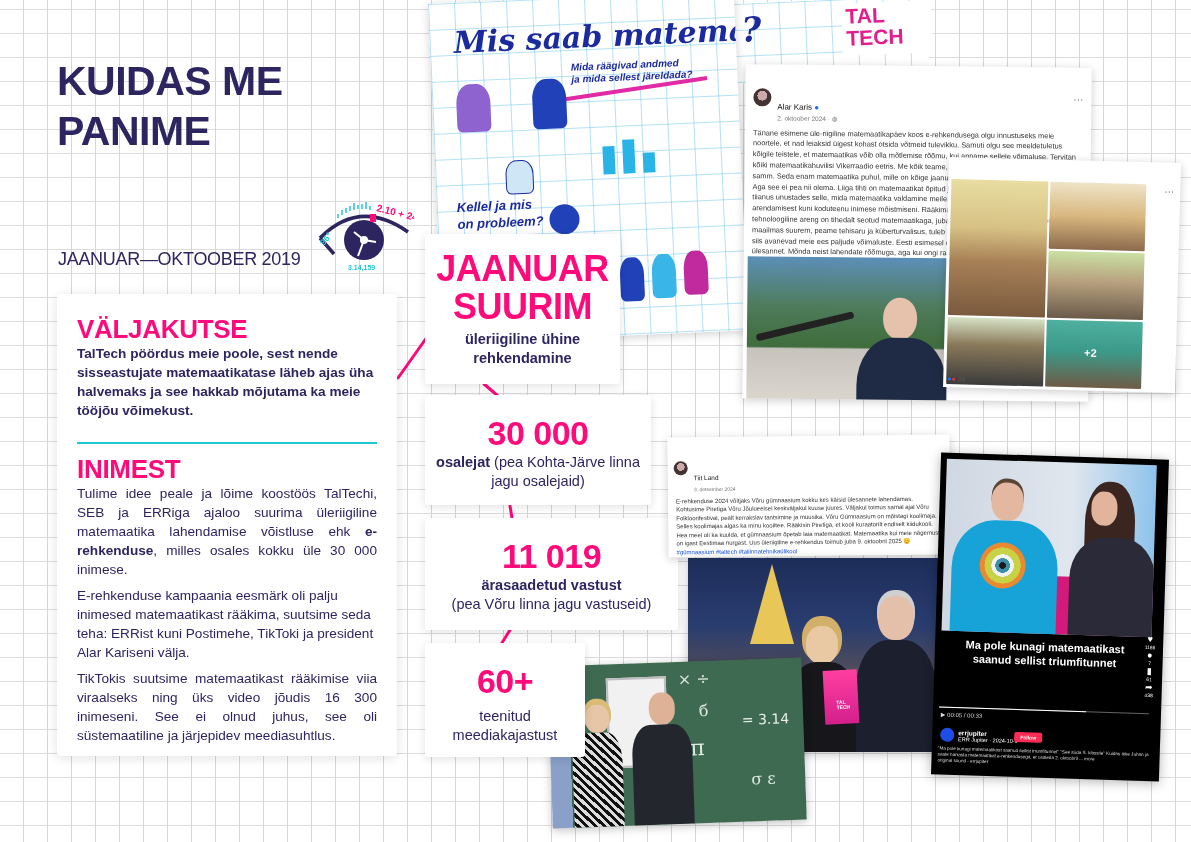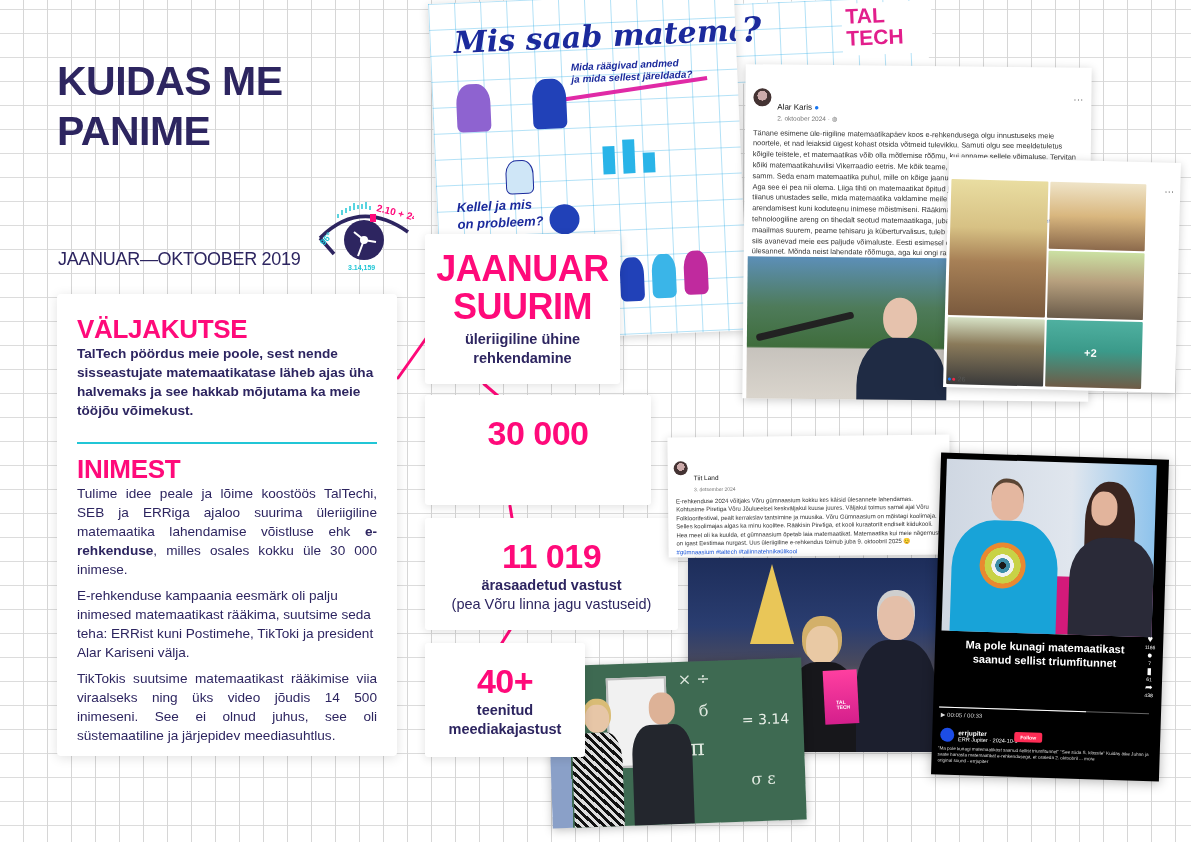--- a/index.html
+++ b/index.html
@@ -65,21 +65,21 @@
 
   .stat1 { left: 425px; top: 234px; width: 195px; height: 150px; padding-top: 16px; }
   .stat1 .num { font-size: 36px; line-height: 38px; }
   .stat1 .lbl { font-weight: bold; margin-top: 4px; }
   .stat2 { left: 425px; top: 395px; width: 226px; height: 110px; padding-top: 18px; }
   .stat2 .num { font-size: 34px; line-height: 40px; }
   .stat3 { left: 425px; top: 518px; width: 253px; height: 112px; padding-top: 18px; }
   .stat3 .num { font-size: 34px; line-height: 40px; }
   .stat4 { left: 425px; top: 643px; width: 160px; height: 114px; padding-top: 18px; }
   .stat4 .num { font-size: 34px; line-height: 40px; }
-  .stat4 .lbl { font-weight: bold; }
+  .stat4 .lbl { font-weight: normal; margin-top: 6px; }
 
   
   .connector { left: 0; top: 0; width: 1191px; height: 842px; pointer-events: none; }
 
   
   .sketch {
     left: 428px; top: 4px; width: 300px; height: 340px;
     background: #fff;
     transform: rotate(-2.5deg); transform-origin: top left;
     box-shadow: 0 2px 10px rgba(0,0,0,0.18);
@@ -296,21 +296,21 @@
 
 <div class="abs left-card">
   <h2>VÄLJAKUTSE</h2>
   <p class="bold">TalTech pöördus meie poole, sest nende sisseastujate matemaatikatase läheb ajas üha halvemaks ja see hakkab mõjutama ka meie tööjõu võimekust.</p>
   <div class="divider"></div>
   <h2>INIMEST</h2>
   <p class="just"><span>Tulime idee peale ja lõime koostöös TalTechi, SEB ja ERRiga ajaloo suurima üleriigiline matemaatika lahendamise võistluse ehk </span><b>e-rehkenduse</b><span>, milles osales kokku üle 30 000 inimese.</span></p>
   <div class="gap"></div>
   <p>E-rehkenduse kampaania eesmärk oli palju inimesed matemaatikast rääkima, suutsime seda teha: ERRist kuni Postimehe, TikToki ja president Alar Kariseni välja.</p>
   <div class="gap"></div>
-  <p class="just">TikTokis suutsime matemaatikast rääkimise viia viraalseks ning üks video jõudis 14 500 inimeseni. See ei olnud juhus, see oli süstemaatiline ja järjepidev meediasuhtlus.</p>
+  <p class="just">TikTokis suutsime matemaatikast rääkimise viia viraalseks ning üks video jõudis 16 300 inimeseni. See ei olnud juhus, see oli süstemaatiline ja järjepidev meediasuhtlus.</p>
 </div>
 
 <div class="abs sketch-right">
   <div class="qmark">?</div>
 </div>
 <div class="abs sketch-logo">
   <span>TAL</span>
   <span>TECH</span>
 </div>
 <div class="abs sketch sketch-wide">
@@ -334,20 +334,21 @@
 </div>
 
 <div class="abs stat stat1">
   <div class="num">JAANUAR</div>
   <div class="num">SUURIM</div>
   <div class="lbl" style="padding:0 24px;">üleriigiline ühine rehkendamine</div>
 </div>
 
 <div class="abs stat stat2">
   <div class="num">30 000</div>
+  <div class="lbl" style="padding:0 10px;"><b>osalejat</b><span> (pea Kohta-Järve linna jagu osalejaid)</span></div>
 </div>
 
 <div class="abs stat stat3">
   <div class="num">11 019</div>
   <div class="lbl"><b>ärasaadetud vastust</b><br><span>(pea Võru linna jagu vastuseid)</span></div>
 </div>
 
 <div class="abs fb fb-karis">
   <div class="hdr">
     <div class="avatar"></div>
@@ -429,21 +430,21 @@
       <div class="h"></div>
       <div class="b"></div>
     </div>
   <div class="tv-man">
       <div class="h"></div>
       <div class="b"></div>
     </div>
 </div>
 
 <div class="abs stat stat4">
-  <div class="num">40+</div>
+  <div class="num">60+</div>
   <div class="lbl" style="padding:0 14px;">teenitud meediakajastust</div>
 </div>
 
 <div class="abs tiktok">
   <div class="video">
     <div class="tk-sofa"></div>
     <div class="tk-man">
         <div class="h"></div>
         <div class="b"></div>
         <div class="eye"></div>

